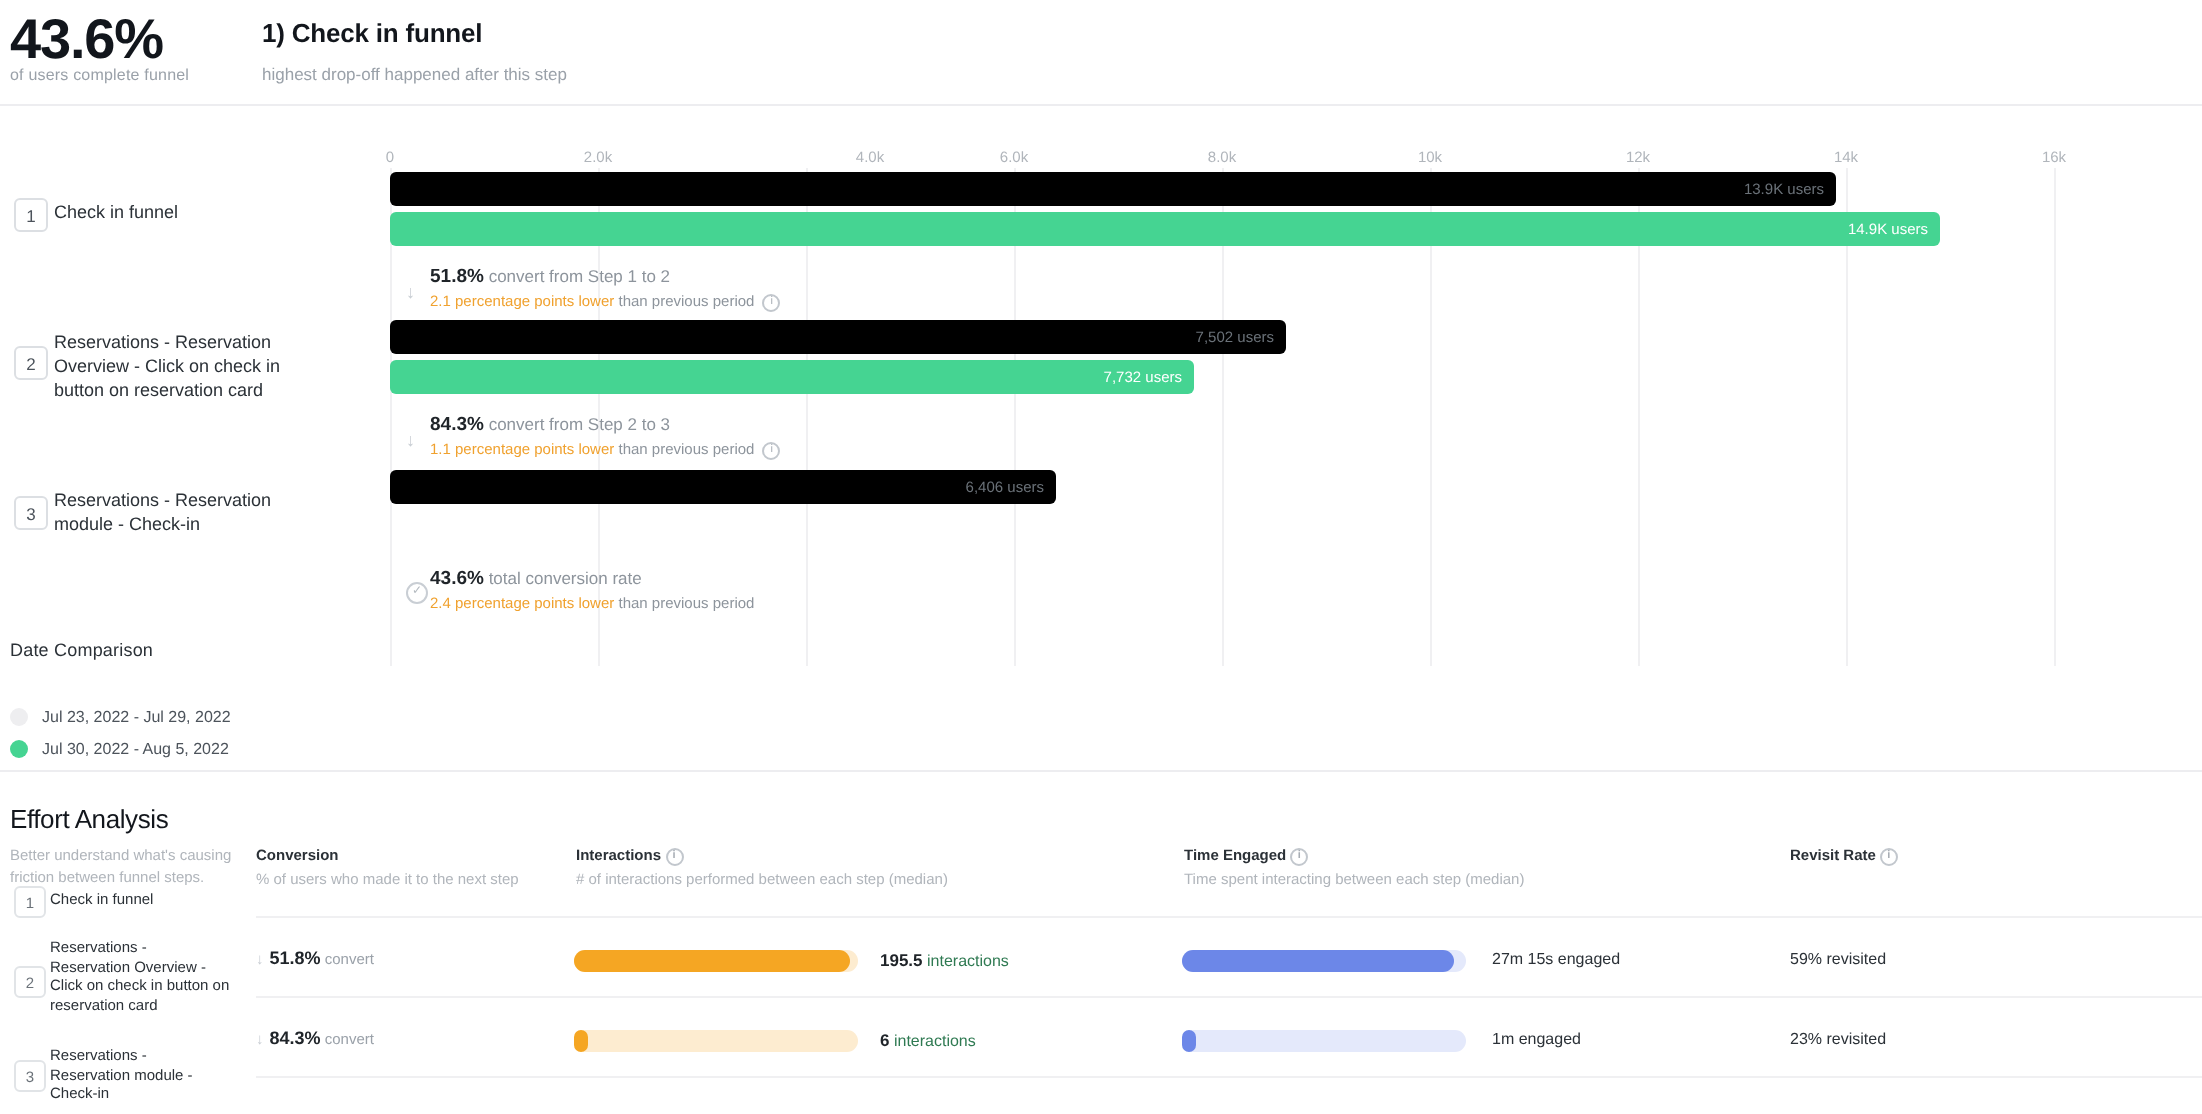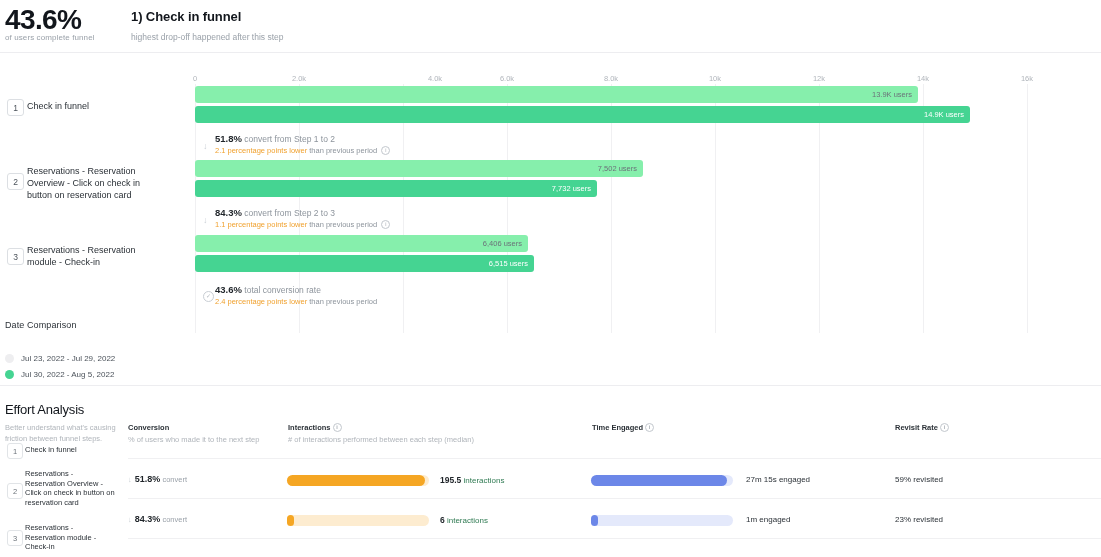--- a/index.html
+++ b/index.html
@@ -25,21 +25,21 @@
   
   .chartwrap{position:absolute;left:0;top:52px;width:1101px;height:333px;}
   .axis-label{position:absolute;top:22px;font-size:7.5px;color:#b0b5bb;transform:translateX(-50%);white-space:nowrap;}
   .gridline{position:absolute;top:32px;width:1px;height:249px;background:#f0f0f2;}
 
   .step-num{position:absolute;width:15px;height:15px;border:1px solid #dcdfe3;border-radius:3px;
             font-size:8.5px;color:#4c535b;display:flex;align-items:center;justify-content:center;background:#fff;}
   .step-label{position:absolute;font-size:9px;line-height:12px;color:#2b3137;width:120px;}
 
   .bar{position:absolute;height:17px;border-radius:3px;display:flex;align-items:center;justify-content:flex-end;}
-  .bar.prev{background:#86efac;}
+  .bar.prev{background:#000000;}
   .bar.cur{background:#45d492;}
   .bar .val{font-size:7.5px;padding-right:6px;white-space:nowrap;}
   .bar.prev .val{color:#6b7279;}
   .bar.cur .val{color:#ffffff;}
 
   .ann{position:absolute;}
   .ann .arrow{position:absolute;left:0;top:9px;font-size:9px;color:#c9ced4;line-height:1;}
   .ann .l1{position:absolute;left:12px;top:0;font-size:8.5px;color:#8d949c;white-space:nowrap;}
   .ann .l1 b{color:#1f2429;font-size:9.5px;font-weight:700;}
   .ann .l2{position:absolute;left:12px;top:13px;font-size:7.5px;color:#8d949c;white-space:nowrap;}
@@ -161,23 +161,20 @@
       <span class="info">i</span>
     </div>
   </div>
 
   <div class="step-num" style="left:7px;top:196px;">3</div>
   <div class="step-label" style="left:27px;top:192px;">Reservations - Reservation module - Check-in</div>
 
   <div class="bar prev" style="left:195px;top:183px;width:333px;">
     <span class="val">6,406 users</span>
   </div>
-  <div class="bar cur" style="left:195px;top:203px;width:339px;">
-    <span class="val">6,515 users</span>
-  </div>
 
   <div class="ann" style="left:203px;top:232px;">
     <span class="checkicon">✓</span>
     <div class="l1">
       <b>43.6%</b>
       <span>total conversion rate</span>
     </div>
     <div class="l2">
       <span class="warn">2.4 percentage points lower</span>
       <span>than previous period</span>
@@ -207,20 +204,21 @@
   <div class="col-d" style="left:128px;width:200px;">% of users who made it to the next step</div>
 
   <div class="col-h" style="left:288px;">
     <span>Interactions</span><span class="info">i</span>
   </div>
   <div class="col-d" style="left:288px;width:270px;"># of interactions performed between each step (median)</div>
 
   <div class="col-h" style="left:592px;">
     <span>Time Engaged</span><span class="info">i</span>
   </div>
+  <div class="col-d" style="left:592px;width:270px;">Time spent interacting between each step (median)</div>
 
   <div class="col-h" style="left:895px;">
     <span>Revisit Rate</span><span class="info">i</span>
   </div>
 
   <div class="ea-step-num" style="left:7px;top:53px;">1</div>
   <div class="ea-step-label" style="left:25px;top:55px;">Check in funnel</div>
 
   <div class="ea-step-num" style="left:7px;top:93px;">2</div>
   <div class="ea-step-label" style="left:25px;top:79px;">Reservations - Reservation Overview - Click on check in button on reservation card</div>

